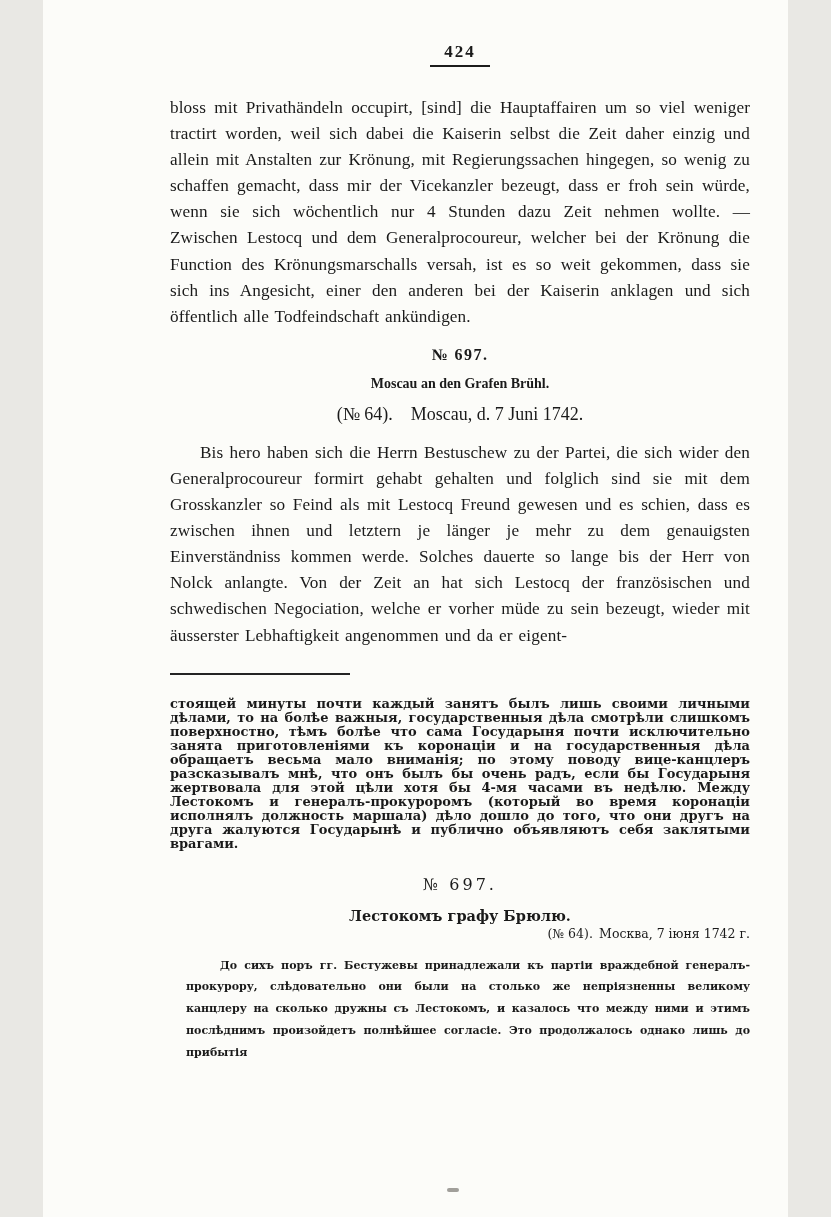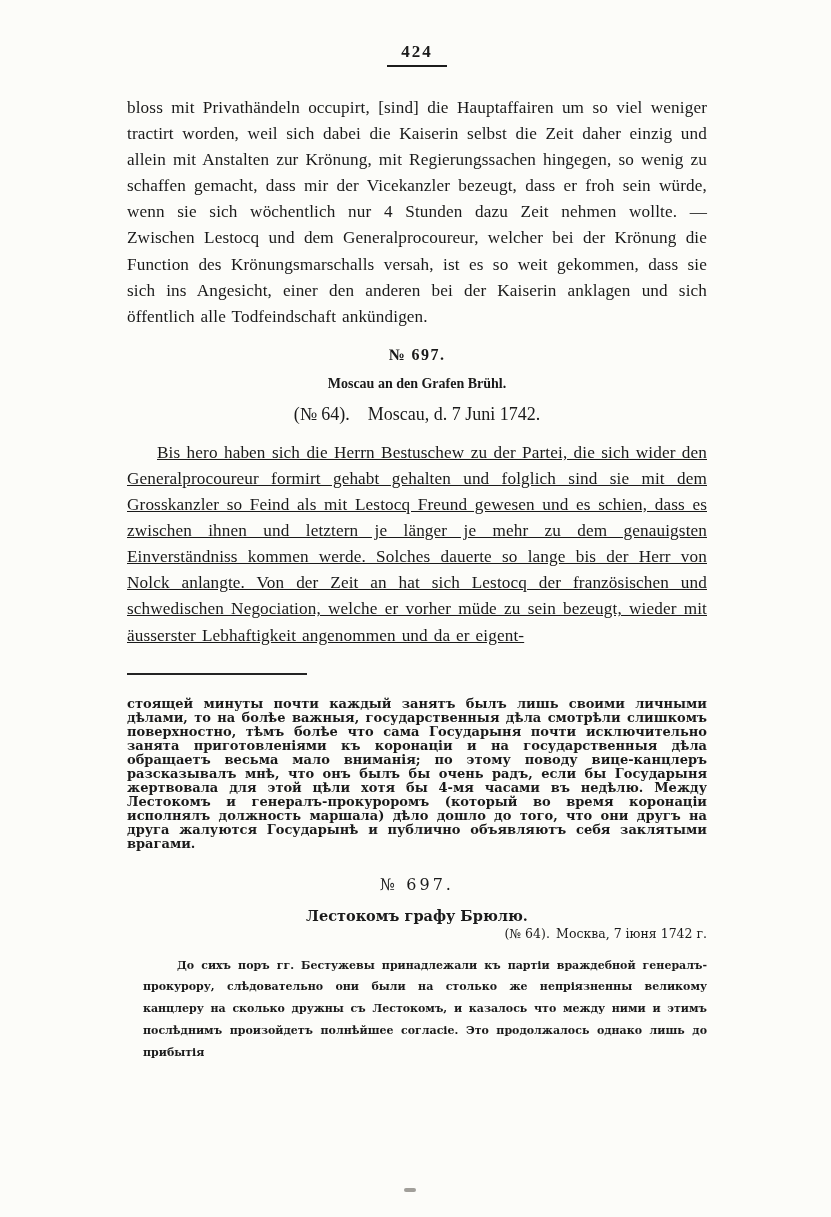--- a/index.html
+++ b/index.html
@@ -5,21 +5,21 @@
   html, body {
     margin: 0;
     padding: 0;
   }
   body {
     background: #e9e8e4;
     font-family: "Liberation Serif", "DejaVu Serif", serif;
   }
   .page {
     position: relative;
-    width: 831px;
+    width: 745px;
     height: 1217px;
     background: #fcfcf9;
     color: #1a1a1a;
     overflow: hidden;
     margin: 0 auto;
   }
   .content {
     width: 580px;
     margin-left: 127px;
     padding-top: 42px;
@@ -37,21 +37,21 @@
     border-bottom: 2px solid #1c1c1c;
   }
   .para {
     font-size: 17.2px;
     line-height: 26.1px;
     text-align: justify;
     margin: 0;
     word-spacing: 1.5px;
     letter-spacing: 0.12px;
   }
-  .para.indented { text-indent: 30px; text-decoration: underline; }
+  .para.indented { text-indent: 30px; }
   .doc-head {
     text-align: center;
     font-weight: 700;
     font-size: 16px;
     letter-spacing: 1.5px;
     margin-top: 16px;
   }
   .doc-title {
     text-align: center;
     font-weight: 700;

